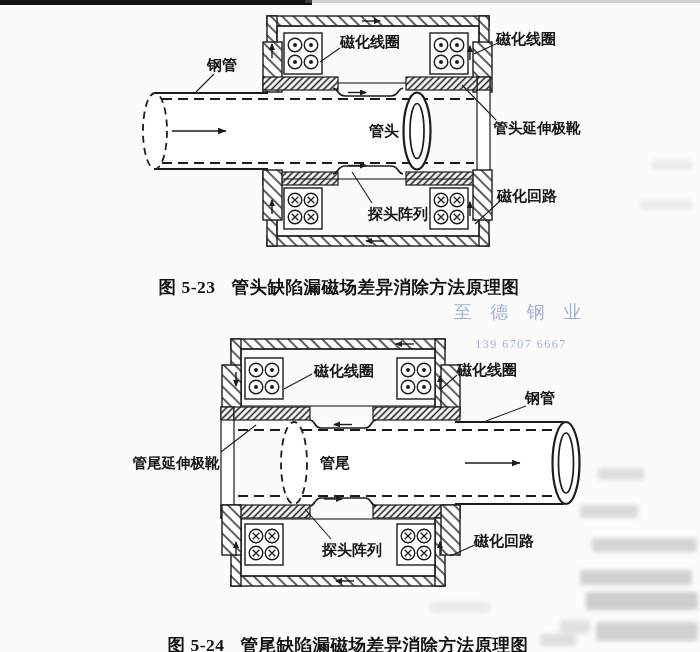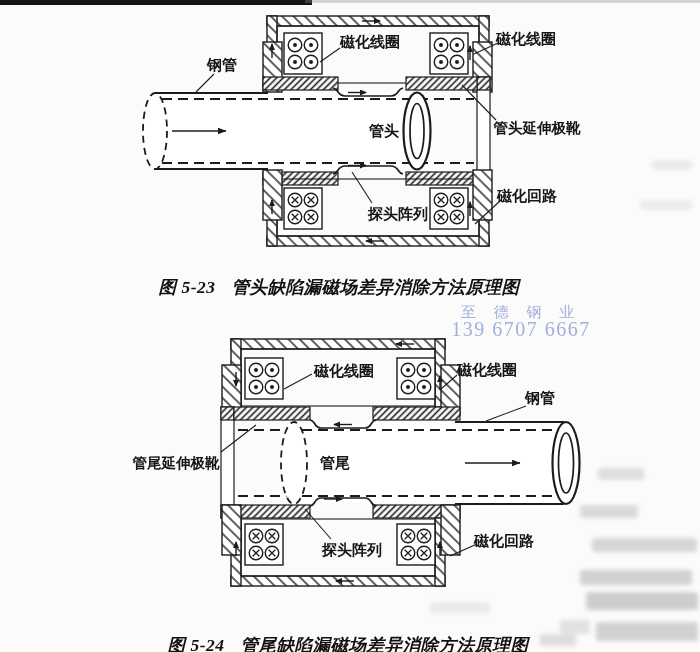--- a/index.html
+++ b/index.html
@@ -1,25 +1,25 @@
 <!DOCTYPE html>
 <html><head>
 <meta charset="utf-8">
 <style>
   html,body{margin:0;padding:0;}
   .page{position:relative;width:700px;height:652px;background:#fbfbfa;overflow:hidden;
         font-family:"Liberation Serif",serif;}
   svg{position:absolute;left:0;top:0;}
   svg text{font-family:"Liberation Serif",serif;font-weight:700;fill:#161616;}
   .caption{position:absolute;transform:translateX(-50%);white-space:nowrap;
-           font-size:17.5px;font-weight:700;color:#111;letter-spacing:.5px;font-style:italic;}
+           font-size:17.5px;font-weight:700;color:#111;letter-spacing:.5px;}
   .caption .num{margin-right:16px;}
   .watermark{position:absolute;transform:translateX(-50%);text-align:center;line-height:17px;}
-  .watermark .w1{font-size:15px;letter-spacing:7px;}
-  .watermark .w2{font-size:20px;letter-spacing:1.5px;}
+  .watermark .w1{font-size:18px;letter-spacing:7px;}
+  .watermark .w2{font-size:12px;letter-spacing:1.5px;margin-top:15px;}
   .scanbar{position:absolute;left:0;top:0;width:312px;height:5px;background:#141414;}
   .scanbar2{position:absolute;left:305px;top:0;width:395px;height:3px;background:#8a8a8a;opacity:.35;}
   .smudge{position:absolute;background:#a8a8a8;filter:blur(2px);border-radius:3px;}
 </style>
 </head>
 <body>
 
 <div class="page">
 
   <div class="scanbar"></div>

